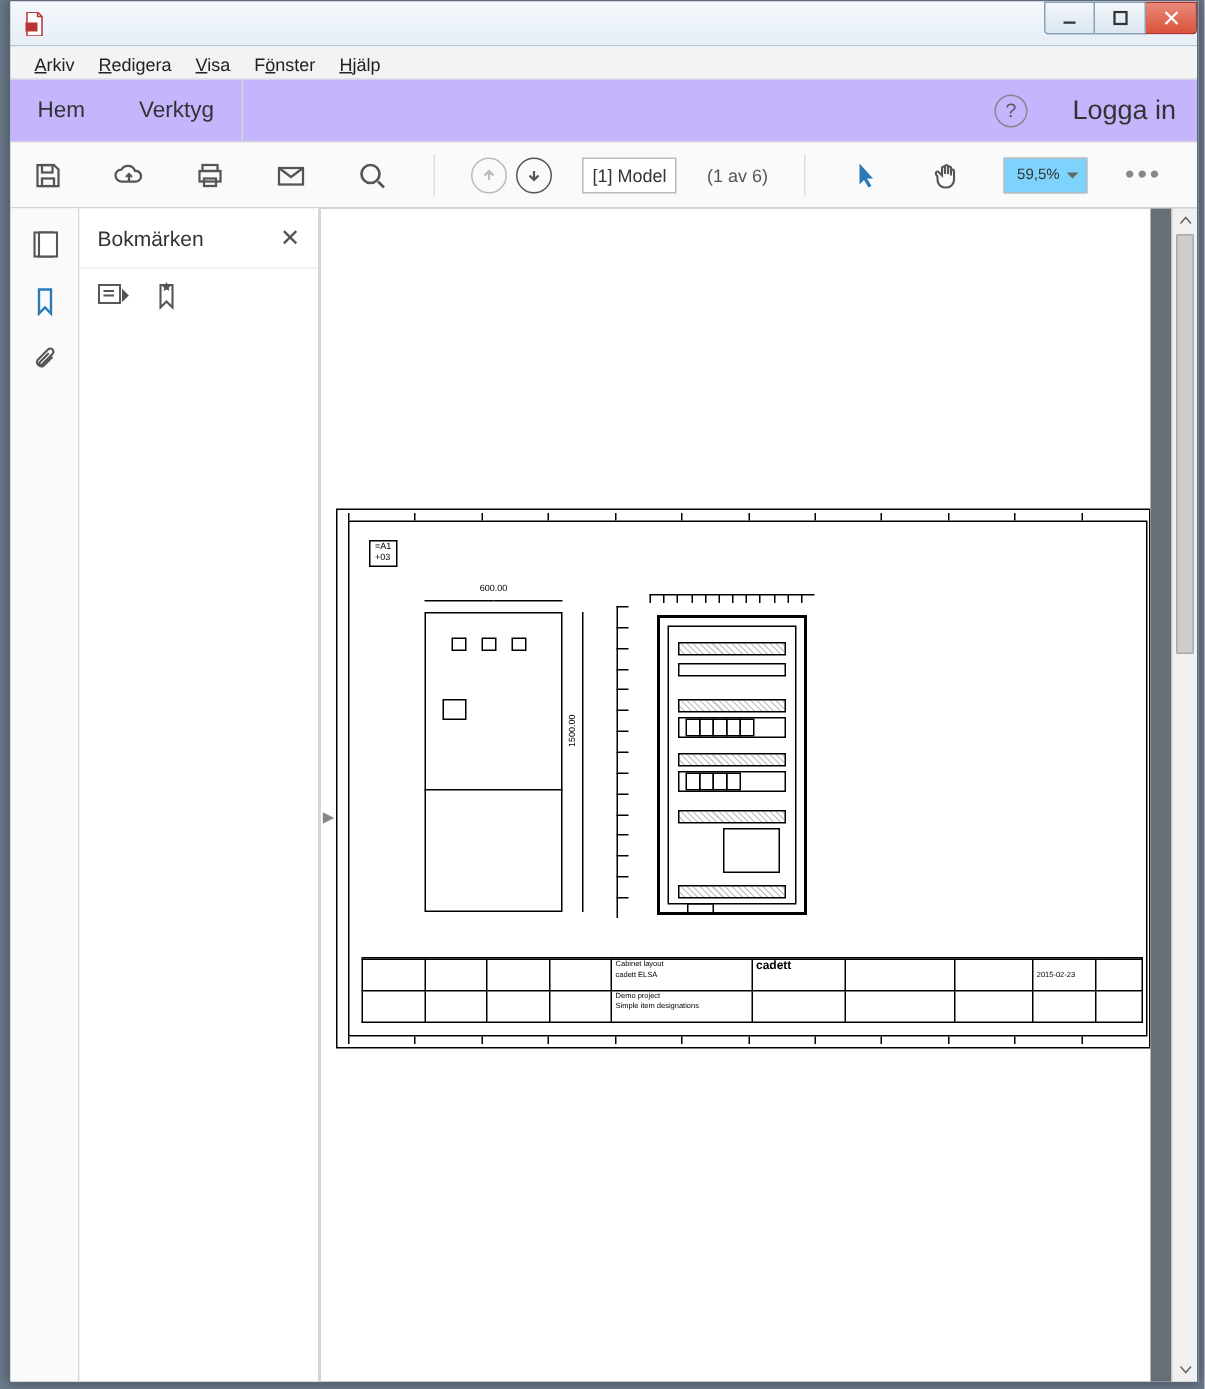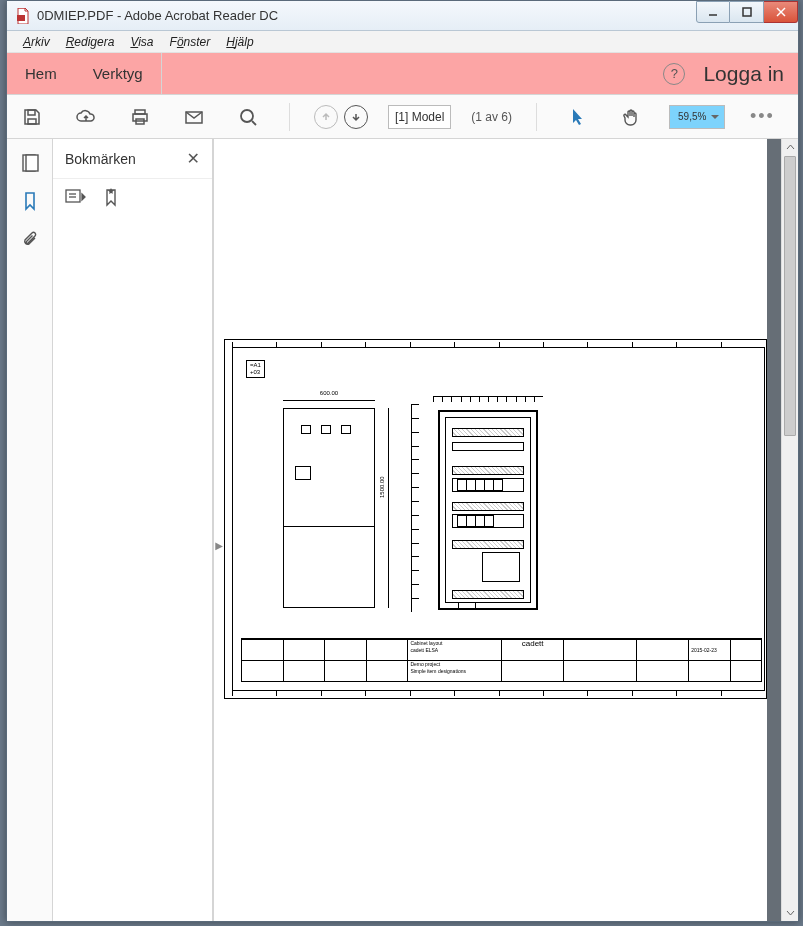--- a/index.html
+++ b/index.html
@@ -10,32 +10,32 @@
   .titlebar .appicon { width: 16px; height: 16px; margin-right: 6px; display:flex; align-items:center; justify-content:center;}
   .titlebar .title { font-size: 13px; color: #333; }
   .winbtns { margin-left: auto; display: flex; height: 22px; margin-top:-7px;}
   .winbtn { width: 34px; height: 22px; display:flex; align-items:center; justify-content:center; border:1px solid #8aa0b4; border-left:none; background: linear-gradient(#f3f7fb,#dae6f0); }
   .winbtn:first-child{border-left:1px solid #8aa0b4; border-top-left-radius:0; border-bottom-left-radius:3px;}
   .winbtn:last-child{border-bottom-right-radius:3px;}
   .winbtn.close{ background: linear-gradient(#e98a7a,#d9533a); border-color:#a33; }
   .winbtn svg { stroke:#333; }
   .winbtn.close svg{ stroke:#fff; }
   
-  .menubar { height: 22px; background:#f3f3f3; display:flex; align-items:center; padding-left:10px; gap:4px; font-size:12px; color:#222; border-bottom:1px solid #e2e2e2;font-style:italic; }
+  .menubar { height: 22px; background:#f3f3f3; display:flex; align-items:flex-end; padding-left:10px; gap:4px; font-size:12px; color:#222; border-bottom:1px solid #e2e2e2; }
   .menubar .mitem { padding:2px 6px; }
   .menubar .mitem u{text-decoration:underline;}
   
-  .tabsbar { height:42px; background:#fca5a5; border-bottom:1px solid #d5d5d5; display:flex; align-items:stretch; }
+  .tabsbar { height:42px; background:#c4b5fd; border-bottom:1px solid #d5d5d5; display:flex; align-items:stretch; }
   .tabfixed { display:flex; align-items:center; padding:0 18px; font-size:15px; color:#333; }
   .tabfixed.sep{border-right:1px solid #d5d5d5;}
   .doctab { display:flex; align-items:center; padding:0 20px 0 40px; background:#fff; border-right:1px solid #d5d5d5; font-size:13px; color:#333; position:relative;}
   .doctab .close { margin-left:18px; font-size:14px; color:#777; }
   .tabs-right { margin-left:auto; display:flex; align-items:center; padding-right:14px; gap:18px; }
   .help-circ { width:22px; height:22px; border:1.5px solid #888; border-radius:50%; display:flex; align-items:center; justify-content:center; font-size:13px; color:#555;}
-  .signin{font-size:21px;color:#333;}
+  .signin{font-size:18px;color:#333;margin-left:12px;}
   
   .toolbar { height:44px; background:#fafafa; border-bottom:1px solid #d5d5d5; display:flex; align-items:center; padding:0 8px; gap:20px;}
   .tbtn{width:34px;height:34px;display:flex;align-items:center;justify-content:center;border-radius:2px;}
   .tsep{width:1px;height:28px;background:#ddd;margin:0 4px;}
   .pgnav{display:flex;align-items:center;gap:6px;}
   .pgnav .circ{width:24px;height:24px;border:1.5px solid #bbb;border-radius:50%;display:flex;align-items:center;justify-content:center;}
   .pgnav .circ.active{border-color:#555;}
   .pginput{border:1px solid #bbb;height:24px;padding:0 6px;font-size:12px;color:#333;display:flex;align-items:center;background:#fff;min-width:58px;}
   .pgcount{font-size:12px;color:#555;}
   .zoombox{border:1px solid #bbb;height:24px;padding:0 18px 0 8px;font-size:10px;color:#333;display:flex;align-items:center;background:#7dd3fc;position:relative;min-width:48px;}
@@ -97,21 +97,21 @@
   .cab2-row.r8{top:172px;height:9px;background:repeating-linear-gradient(45deg,#fff,#fff 2px,#ccc 2px,#ccc 3px);}
   .cab2-small{position:absolute;left:12px;top:184px;width:18px;height:8px;border:1px solid #000;}
   .mods{position:absolute;display:flex;gap:0;}
   .mods div{width:10px;height:12px;border:1px solid #000;margin-left:-1px;}
   .mods.m1{left:12px;top:61px;}
   .mods.m2{left:12px;top:97px;}
   
   .titleblock{position:absolute;left:8px;right:2px;bottom:8px;height:44px;border-top:1px solid #000;font-size:5px;color:#000;}
   .titleblock td{border:1px solid #000;padding:0 2px;vertical-align:top;line-height:7px;}
   .titleblock table{border-collapse:collapse;width:100%;height:100%;table-layout:fixed;}
-  .logo-cell{text-align:center;font-size:8px;font-weight:normal;}
+  .logo-cell{font-size:8px;font-weight:bold;}
   
   .vscroll{width:17px;background:#f0f0f0;border-left:1px solid #ddd;display:flex;flex-direction:column;}
   .vscroll .arr{height:17px;display:flex;align-items:center;justify-content:center;background:#f0f0f0;}
   .vscroll .track{flex:1;position:relative;}
   .vscroll .thumb{position:absolute;left:2px;right:2px;top:0;height:280px;background:#cdcdcd;border:1px solid #aaa;border-radius:1px;}
   .collapse-arrows{position:absolute;left:0;top:50%;width:10px;height:30px;display:flex;align-items:center;justify-content:center;color:#888;font-size:10px;}
   .collapse-arrows.left{left:-1px;}
   .collapse-arrows.right{right:16px;}
   svg{display:block;}
 </style>
@@ -121,21 +121,20 @@
 <div class="window">
 
   <div class="titlebar">
     <span class="appicon">
       <svg width="14" height="16" viewBox="0 0 14 16">
           <path d="M2 0h7l3 3v13H2z" fill="#fff" stroke="#b33"></path>
           <path d="M2 0h7v3h3" fill="none" stroke="#b33"></path>
           <rect x="1" y="7" width="8" height="6" fill="#b33"></rect>
         </svg>
     </span>
-    <span class="title">0DMIEP.PDF - Adobe Acrobat Reader DC</span>
     <div class="winbtns">
       <div class="winbtn">
           <svg width="10" height="10">
             <line x1="1" y1="8" x2="9" y2="8" stroke-width="1.5"></line>
           </svg>
         </div>
       <div class="winbtn">
           <svg width="10" height="10">
             <rect x="1" y="1" width="8" height="8" fill="none" stroke-width="1.5"></rect>
           </svg>

